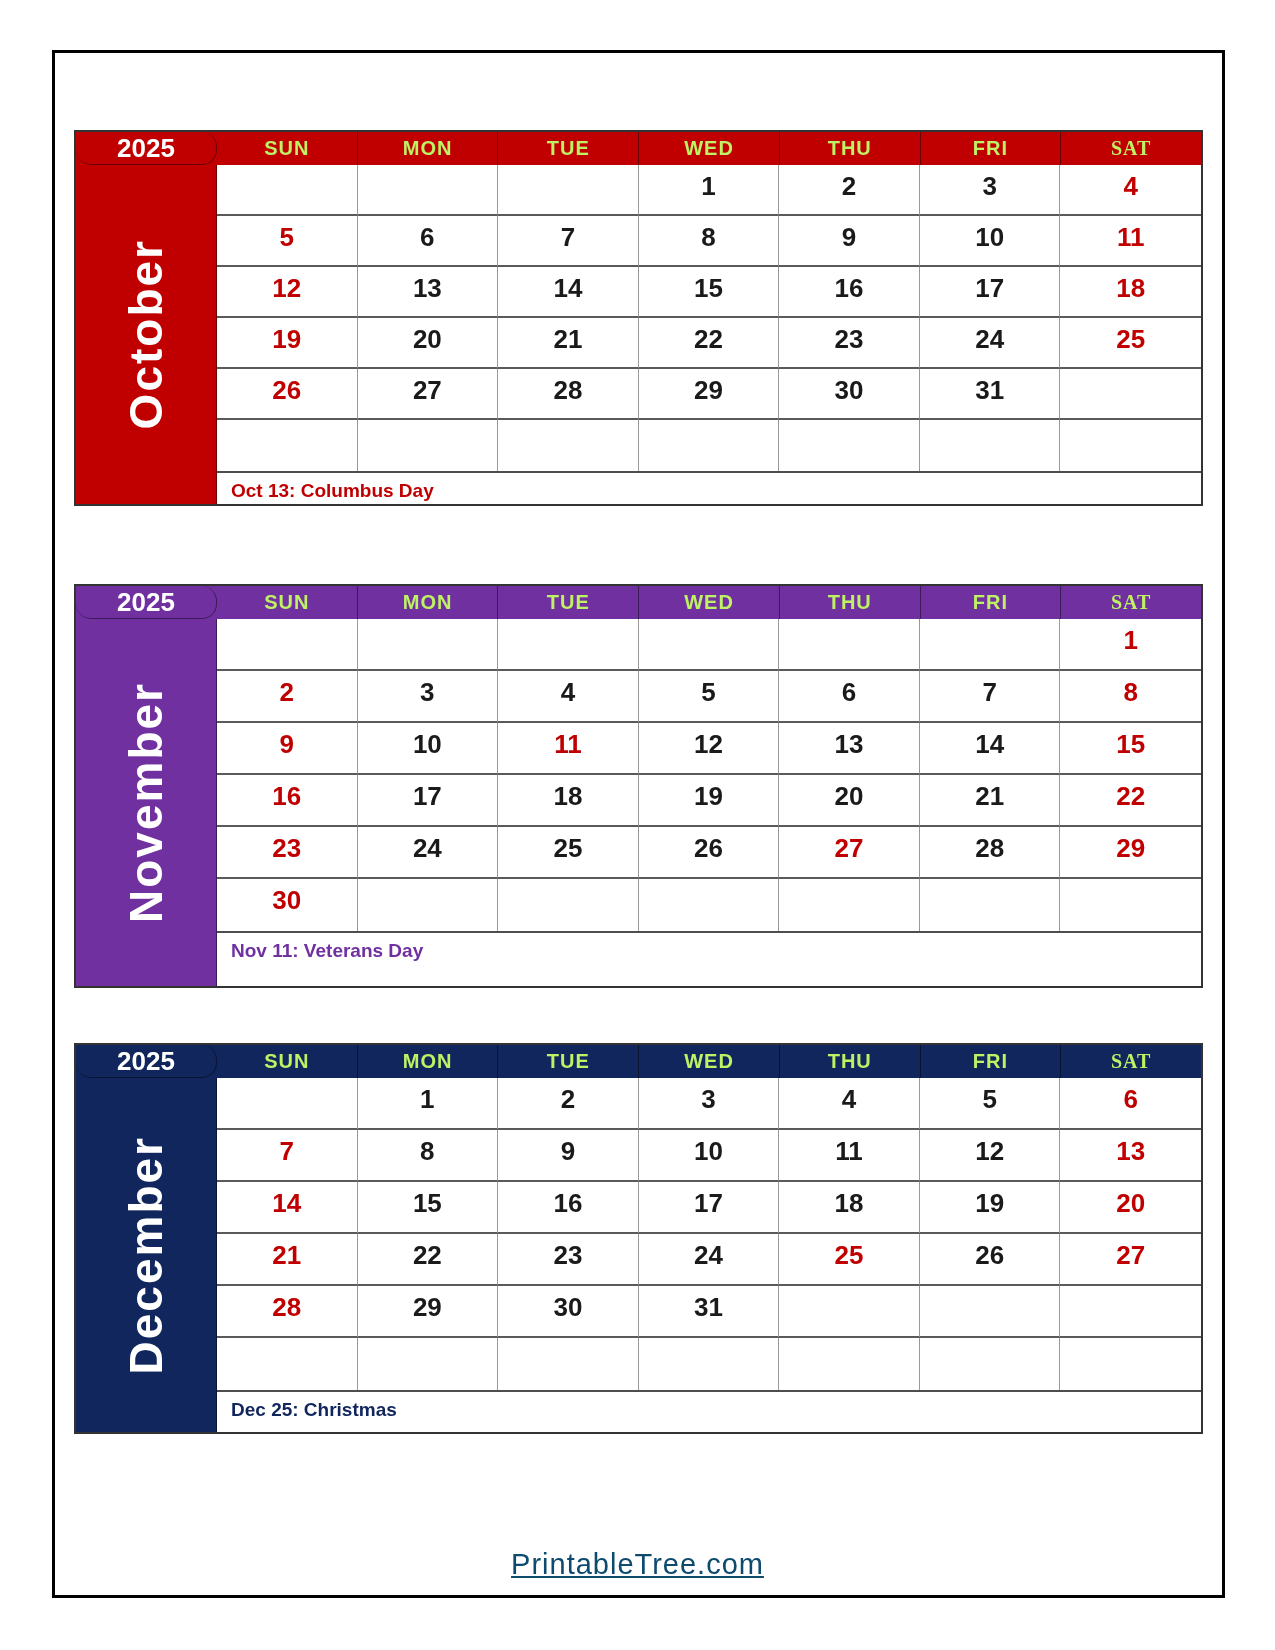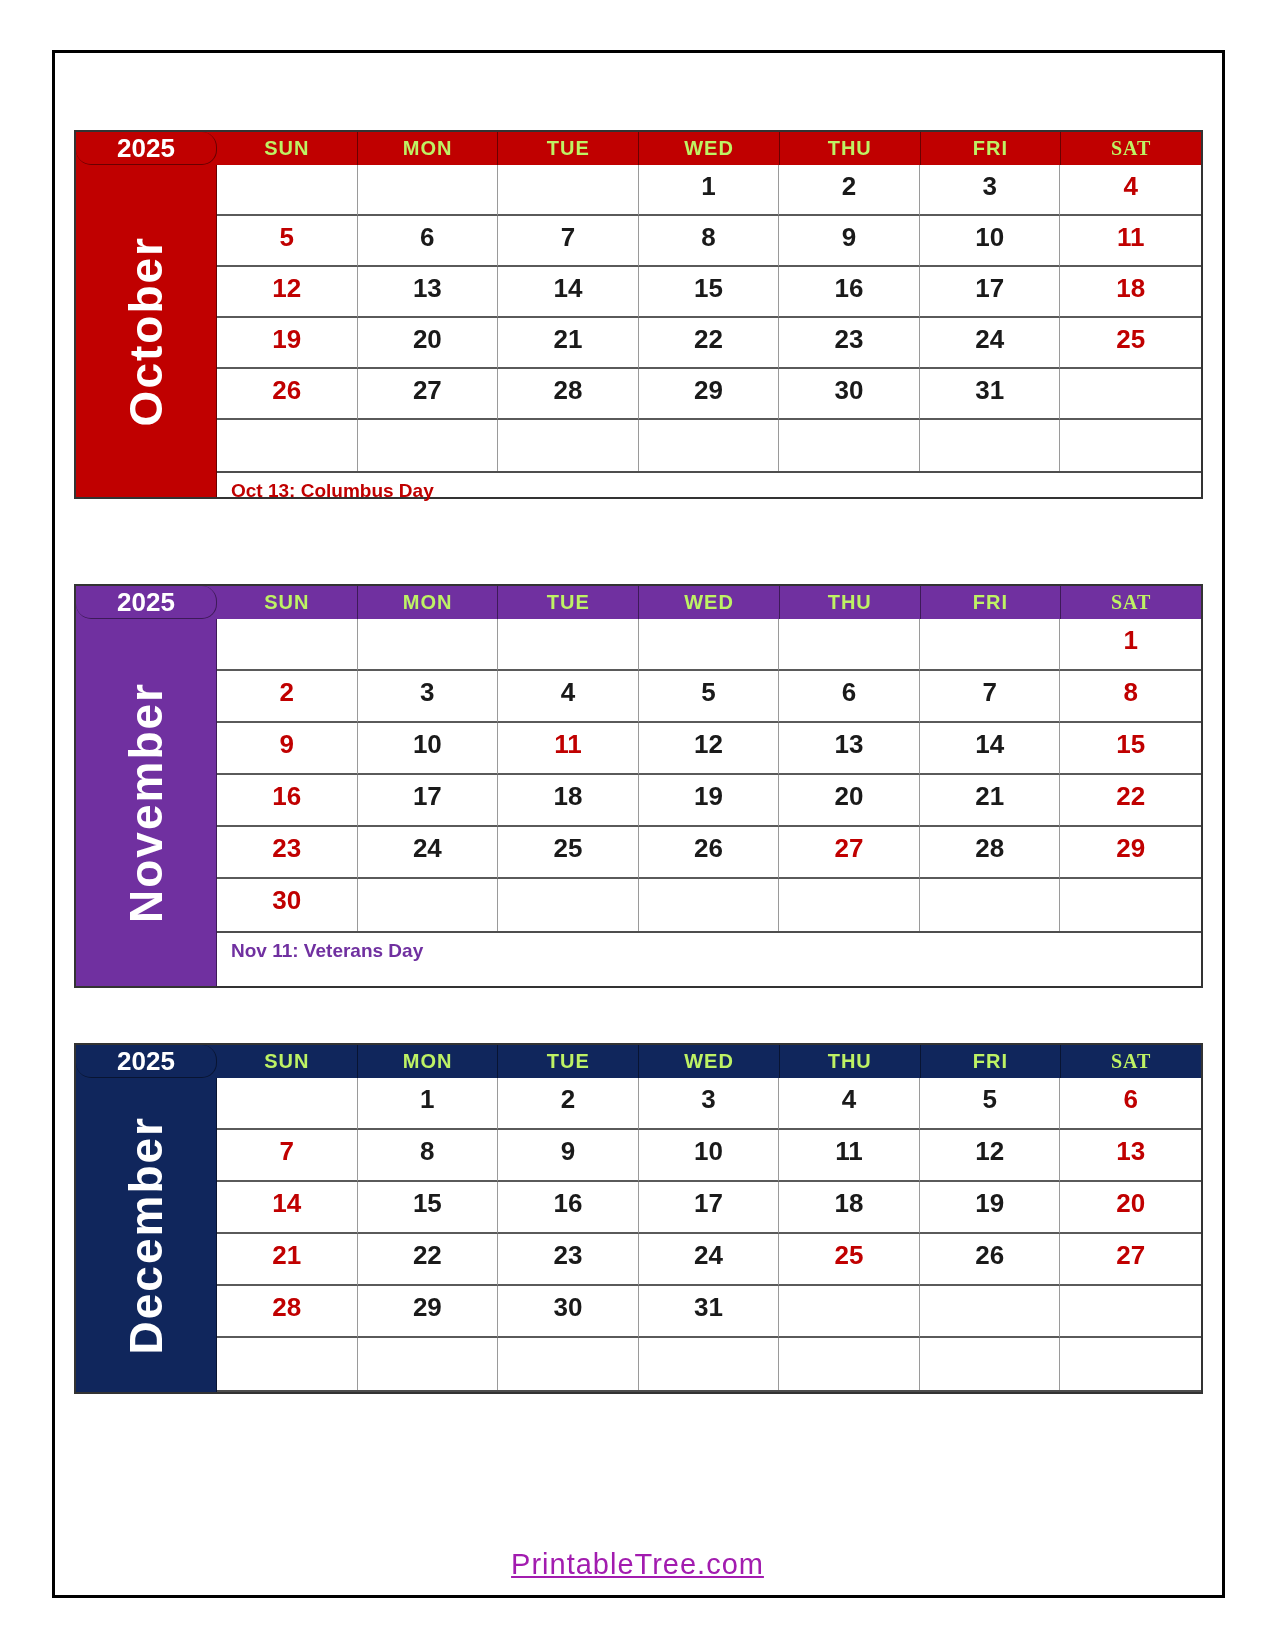--- a/index.html
+++ b/index.html
@@ -70,21 +70,21 @@
   .day-red{color:#C00000;}
   .holiday-area{
     box-sizing:border-box;
     padding:5px 0 0 14px;
     font-weight:bold;font-size:19px;line-height:25px;
     background:#ffffff;
   }
   
   #cal-october{top:130px;}
   #cal-october .cal-grid .day-cell{height:51px;}
-  #cal-october .holiday-area{height:24px;border-radius:13px;}
+  #cal-october .holiday-area{height:31px;border-radius:13px;}
   #cal-november{top:584px;}
   #cal-november .cal-grid .day-cell{height:52px;}
   #cal-november .holiday-area{height:53px;}
   #cal-december{top:1043px;}
   #cal-december .cal-grid .day-cell{height:52px;}
   #cal-december .holiday-area{height:40px;}
   .footer{
     position:absolute;left:0;top:1548px;width:1275px;
     text-align:center;
   }
@@ -286,19 +286,22 @@
           <div class="day-cell"></div>
           <div class="day-cell"></div>
           <div class="day-cell last-row"></div>
           <div class="day-cell last-row"></div>
           <div class="day-cell last-row"></div>
           <div class="day-cell last-row"></div>
           <div class="day-cell last-row"></div>
           <div class="day-cell last-row"></div>
           <div class="day-cell last-row"></div>
         </div>
+      <div class="holiday-area" style="color: rgb(16, 38, 92);">
+          <div>Dec 25: Christmas</div>
+        </div>
     </div>
   </div>
 </section>
 
 <div class="footer">
-  <a href="#" style="color: #a21caf;">PrintableTree.com</a>
+  <a href="#" style="color: #0c4a6e;">PrintableTree.com</a>
 </div>
 
 </body></html>

